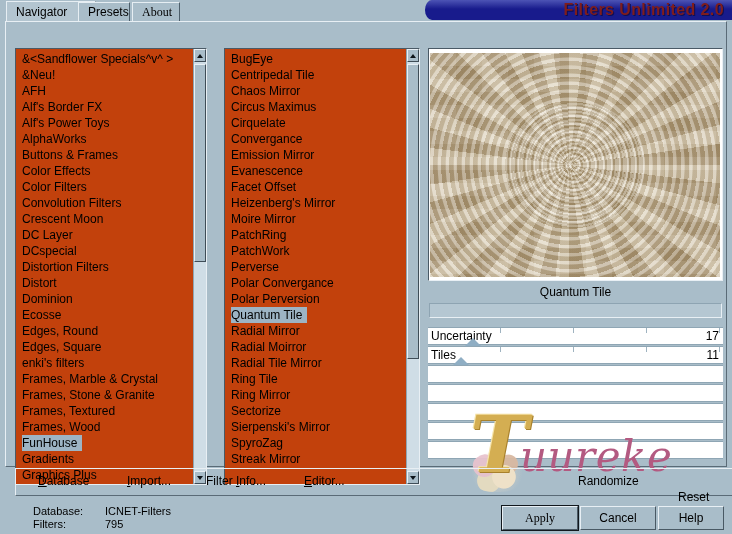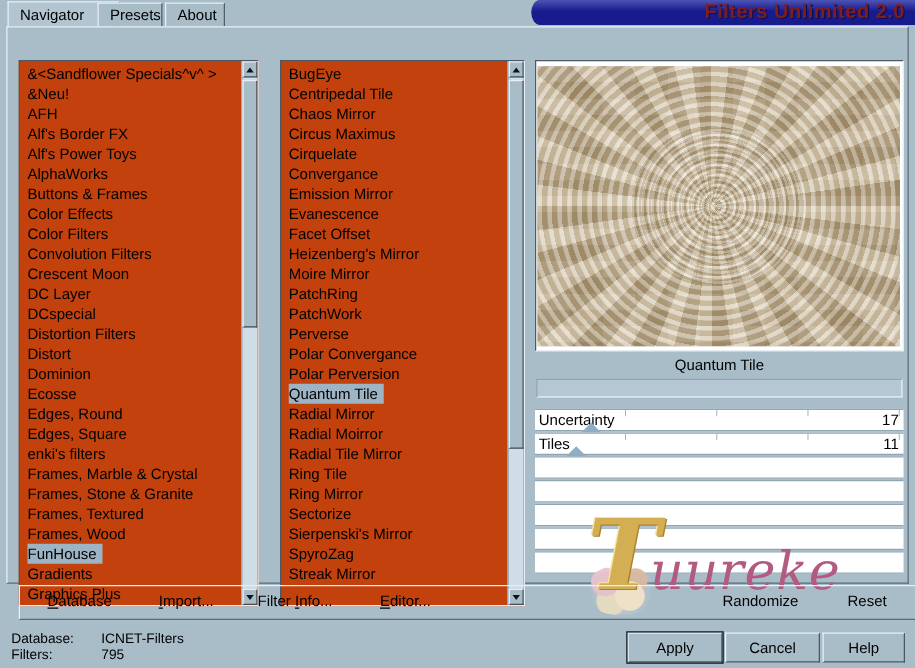--- a/index.html
+++ b/index.html
@@ -73,21 +73,21 @@
   }
   .tab.selected {
     top: -1px;
     height: 21px;
     line-height: 20px;
     background: #b3c5d0;
     font-weight: normal;
   }
   .tab0 { left: 0px;  width: 90px; }
   .tab1 { left: 72px; width: 52px; }
-  .tab2 { left: 126px;width: 48px; }
+  .tab2 { left: 126px;width: 48px; font-family: Liberation Serif, serif; }
 
   
   .main-panel {
     position: absolute;
     left: 5px; top: 21px;
     width: 722px; height: 446px;
     border-top: 1px solid #e8eff4;
     border-left: 1px solid #e8eff4;
     border-right: 1px solid #5a6b77;
     border-bottom: 1px solid #5a6b77;
@@ -352,49 +352,49 @@
     font-size: 12px;
     color: #000;
     white-space: nowrap;
   }
   .menu-item u { text-decoration: underline; }
   .mi0 { left: 22px; }
   .mi1 { left: 111px; }
   .mi2 { left: 190px; }
   .mi3 { left: 288px; }
   .mi4 { left: 562px; }
-  .mi5 { left: 662px; }
+  .mi5 { left: 662px; margin-top: 16px; }
 
   
   .status {
     position: absolute;
     left: 9px; top: 505px;
     font-size: 11px;
     line-height: 13px;
     color: #000;
   }
   .status .row { white-space: pre; }
-  .status .lbl { display: inline-block; width: 72px; }
+  .status .lbl { display: inline-block; width: 72px; margin-left: 24px; }
 
   .btn {
     position: absolute;
     top: 506px;
     height: 24px;
     line-height: 22px;
     text-align: center;
     font-size: 12px;
     color: #000;
     background: #a9bdc9;
     border-top: 1px solid #e8eff4;
     border-left: 1px solid #e8eff4;
     border-right: 1px solid #495964;
     border-bottom: 1px solid #495964;
     box-sizing: border-box;
   }
-  .btn-apply  { left: 502px; width: 76px; outline: 1px solid #11181d; }
+  .btn-apply  { left: 502px; width: 76px; outline: 1px solid #11181d; font-family: Liberation Serif, serif; }
   .btn-cancel { left: 580px; width: 76px; }
   .btn-help   { left: 658px; width: 66px; }
 </style>
 </head>
 <body>
 
 <div id="app">
 
   <div class="title-banner">
     <div class="gloss"></div>

